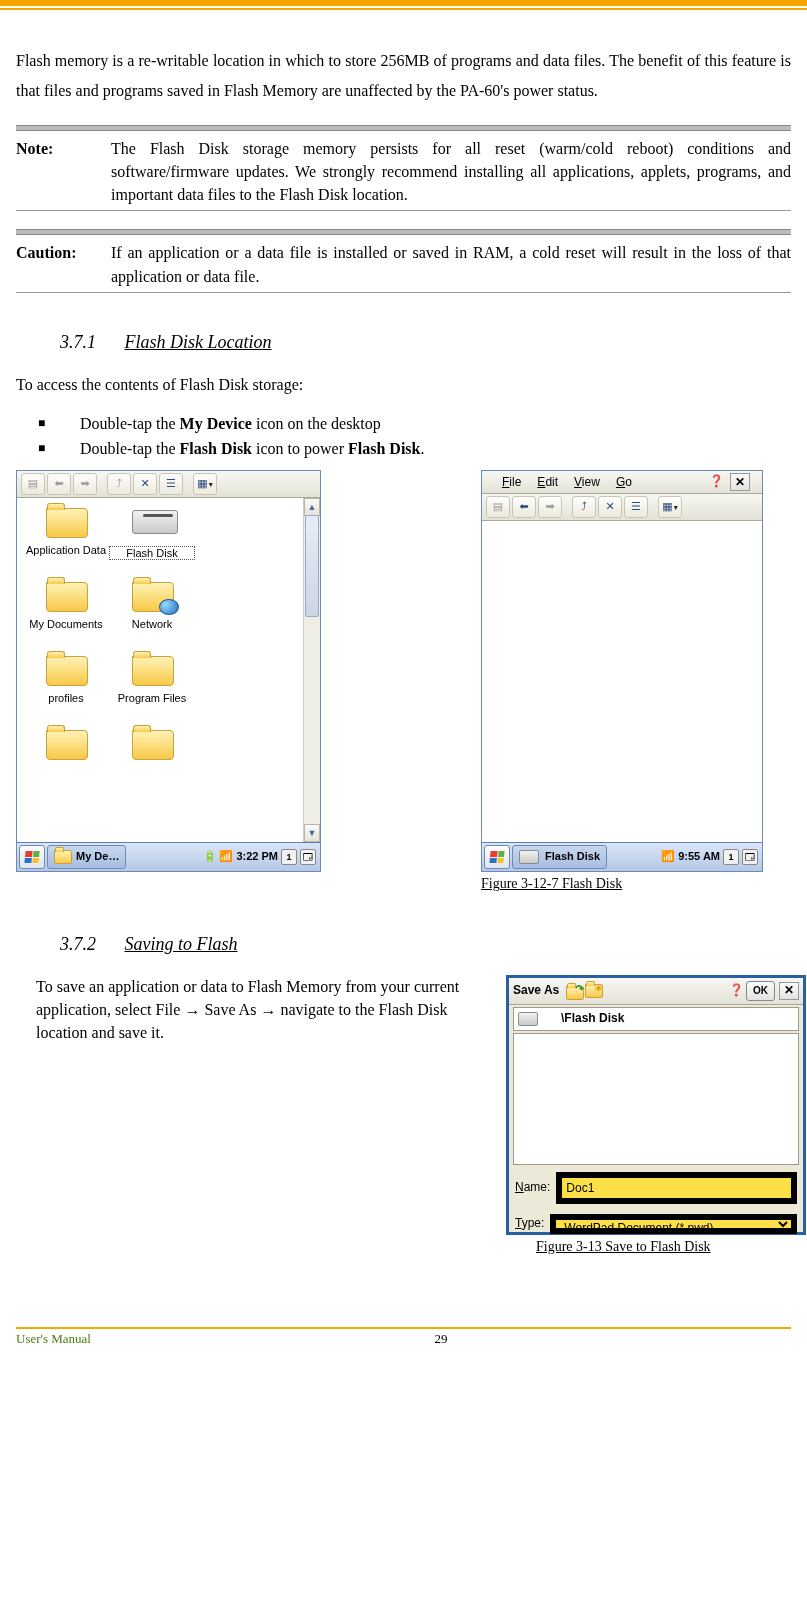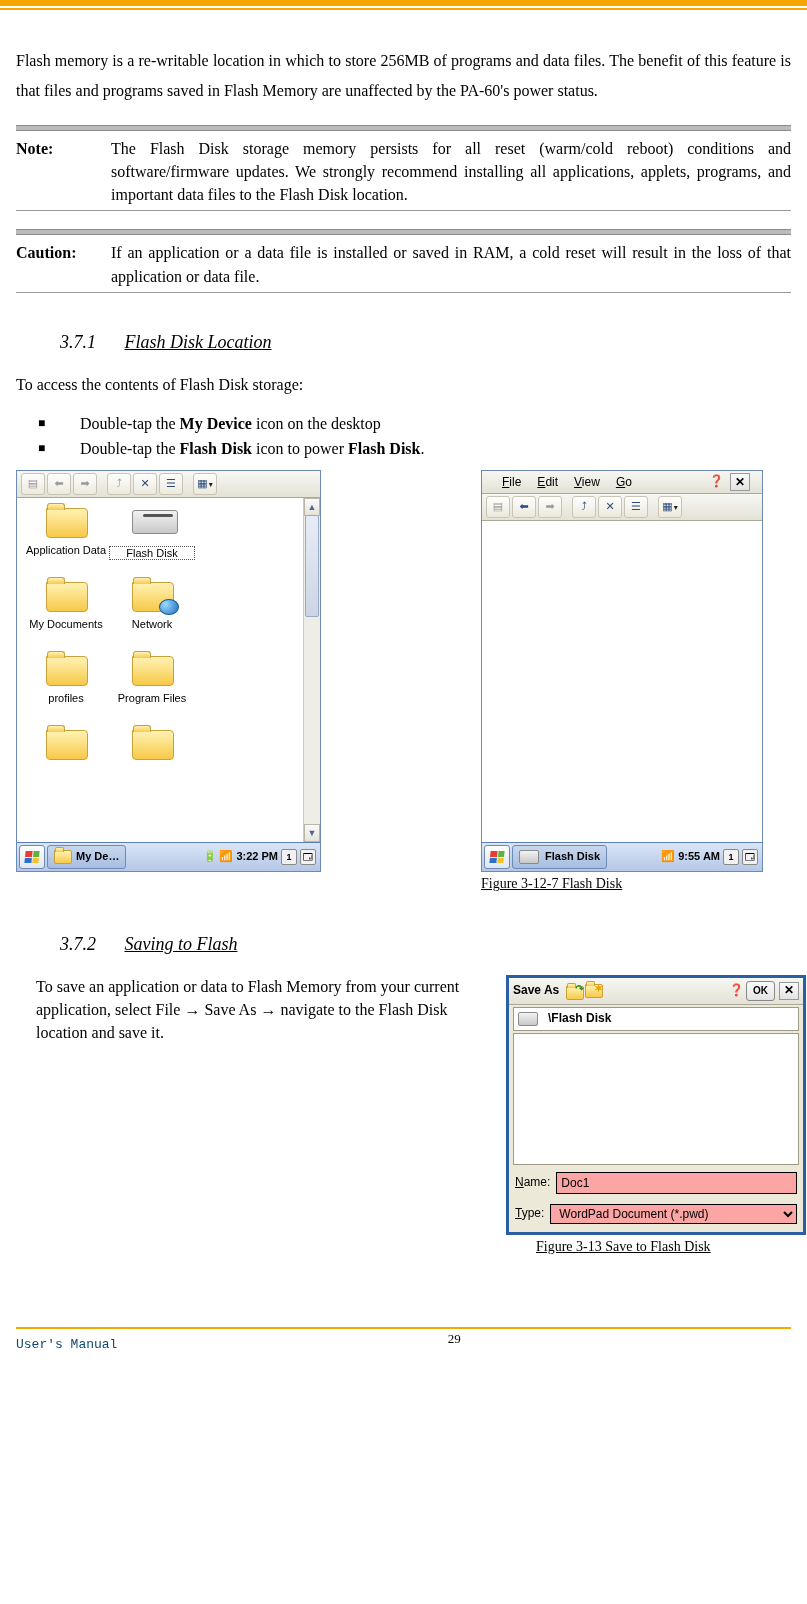--- a/index.html
+++ b/index.html
@@ -308,43 +308,43 @@
     font-size: 10px;
     display: flex; align-items: center;
   }
   .path-row {
     height: 22px;
     background: #fff;
     border: 1px solid #9e9a87;
     margin: 2px 4px;
     display: flex; align-items: center;
     padding: 0 4px;
-    gap: 8px;
+    gap: 21px;
   }
   .dlg-list {
     background: #fff;
     border: 1px solid #9e9a87;
     margin: 2px 4px;
     height: 130px;
   }
   .field-row {
     display: flex; align-items: center;
     padding: 5px 6px;
     gap: 6px;
   }
   .field-row label { text-decoration: underline; text-decoration-color: transparent; }
   .field-row label .ul { text-decoration: underline; }
   .field-row input, .field-row select {
     flex: 1;
     height: 20px;
-    border: 1px solid #000000;
+    border: 6px solid #000000;
     font-family: Tahoma, Arial, sans-serif;
     font-size: 12px;
     padding: 0 4px;
-    background: #fca5a5;
+    background: #fde047;
   }
   .folder-mini {
     width: 16px; height: 12px;
     background: linear-gradient(#fff2b5,#f7c948);
     border: 1px solid #caa136;
     border-radius: 0 2px 2px 2px;
     position: relative;
     display: inline-block;
     vertical-align: -2px;
   }
@@ -395,21 +395,21 @@
   .footer-rule {
     margin: 60px 16px 0 16px;
     height: 2px;
     background: #f7a600;
   }
   .footer {
     display: flex;
     padding: 2px 16px 20px 16px;
     font-size: 13px;
   }
-  .footer .fl { color: #0c4a6e; font-family: Liberation Mono, monospace; margin-top: 6px; }
+  .footer .fl { color: #4d7c0f; font-family: Liberation Serif, serif; }
   .footer .pn { margin: 0 auto; }
 </style>
 </head>
 <body>
 
 <div class="top-bars">
   <div class="bar-orange"></div>
   <div class="bar-thin"></div>
 </div>
 

